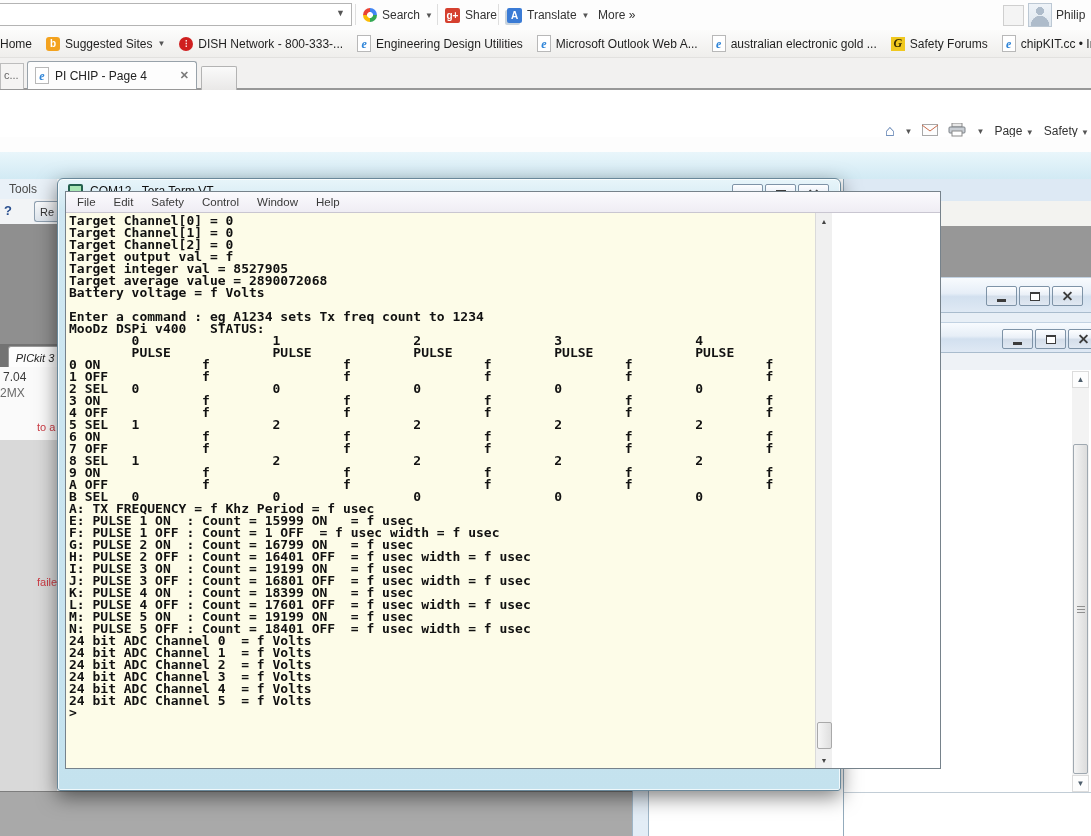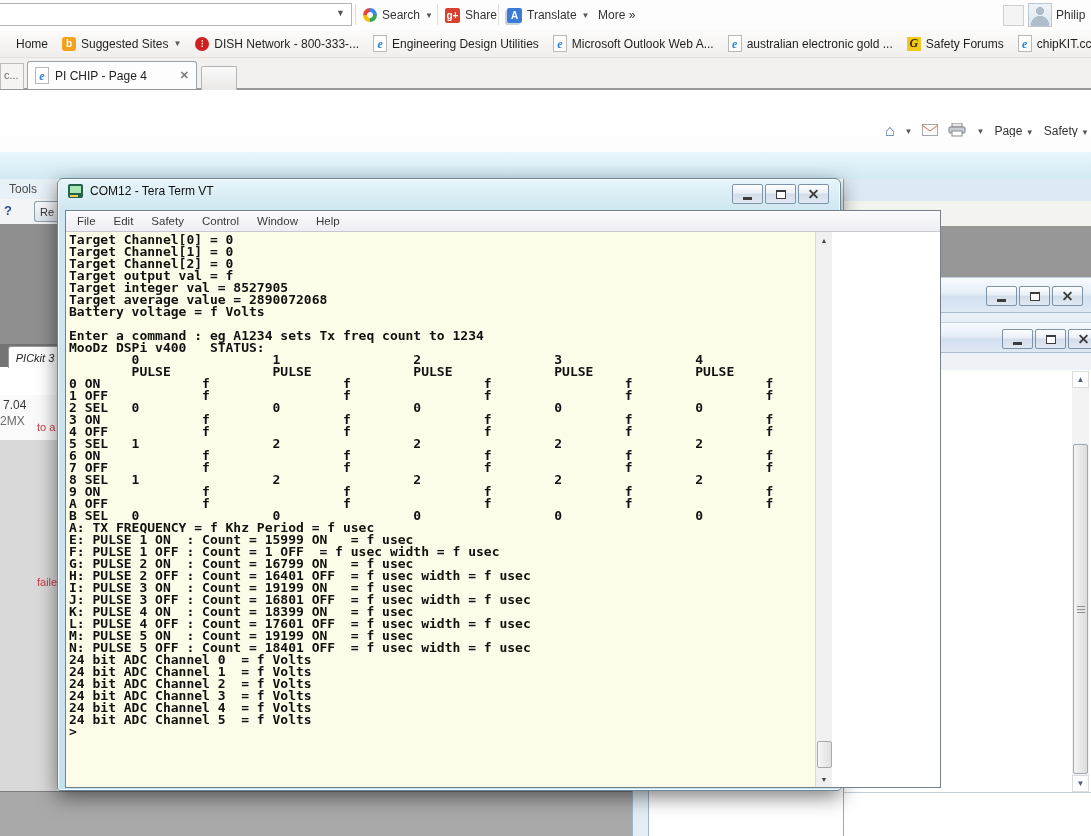--- a/index.html
+++ b/index.html
@@ -23,21 +23,21 @@
          font-size:10px;display:flex;align-items:center;justify-content:center;box-shadow:-2px 2px 0 #c9d4de;}
   .blankbtn{top:5px;width:19px;height:19px;background:#f4f4f4;border:1px solid #cfcfcf;}
   .avatar{top:3px;width:22px;height:22px;border:1px solid #bcc8d4;
       background:radial-gradient(circle at 50% 32%,#aebccb 0 21%,rgba(0,0,0,0) 22%),
                  radial-gradient(circle at 50% 95%,#aebccb 0 38%,rgba(0,0,0,0) 39%),
                  linear-gradient(#eef3f8,#dfe7ef);}
 
   
   .fav-bar{left:0;top:30px;width:1091px;height:28px;
       background:linear-gradient(#fcfcfb,#efeeec);border-bottom:1px solid #e2e1df;
-      display:flex;align-items:center;gap:14px;padding-left:16px;box-sizing:border-box;}
+      display:flex;align-items:center;gap:14px;padding-left:0;box-sizing:border-box;}
   .fav-item{display:flex;align-items:center;gap:5px;font-size:12px;color:#1f1f1f;white-space:nowrap;}
   .ie-page{width:12px;height:15px;background:#fff;border:1px solid #b8b8b8;display:flex;align-items:center;justify-content:center;}
   .ie-e{font-family:"Liberation Serif",serif;font-style:italic;font-weight:bold;font-size:12px;color:#2f85d8;line-height:1;}
   .ic-sug{width:14px;height:14px;border-radius:3px;background:#f3a21e;color:#fff;font-weight:bold;font-size:10px;
           display:flex;align-items:center;justify-content:center;}
   .ic-dish{width:14px;height:14px;border-radius:50%;background:#cf1f1f;color:#fff;font-size:8px;font-weight:bold;
            display:flex;align-items:center;justify-content:center;}
   .ic-geo{width:14px;height:14px;background:#f0c81e;color:#3a2c00;font-weight:bold;font-style:italic;
           font-family:"Liberation Serif",serif;font-size:12px;display:flex;align-items:center;justify-content:center;}
 
@@ -93,21 +93,21 @@
 
   
   .tt-win{left:57px;top:178px;width:784px;height:613px;background:linear-gradient(#e8f5fa,#cfe7f1 30px,#c4e2ee);
       border:1px solid #69889a;border-radius:6px 6px 3px 3px;box-sizing:border-box;
       box-shadow:0 6px 20px rgba(0,0,0,0.5),inset 0 0 0 1px rgba(255,255,255,0.75);}
   .tt-title{left:10px;top:5px;display:flex;align-items:center;gap:7px;font-size:12px;color:#111;}
   .tt-icon{width:15px;height:14px;background:#23604e;border-radius:2px;position:relative;}
   .tt-icon::before{content:"";position:absolute;left:2px;top:2px;width:11px;height:7px;background:#a8e6b4;}
   .tt-icon::after{content:"";position:absolute;left:2px;bottom:1px;width:8px;height:2px;background:#e8d24a;}
   .tt-btns{right:11px;top:5px;}
-  .tt-client{left:7px;top:31px;width:876px;height:578px;border:1px solid #76828b;box-sizing:border-box;background:#fff;}
+  .tt-client{left:7px;top:12px;width:876px;height:578px;border:1px solid #76828b;box-sizing:border-box;background:#fff;}
   .tt-menubar{height:21px;background:linear-gradient(#fbfafd,#efedf4);border-bottom:1px solid #c9c6d1;
       display:flex;align-items:center;padding-left:2px;box-sizing:border-box;}
   .tt-menu{font-size:11.5px;color:#3a3a3a;padding:3px 9px;}
   .tt-term{position:absolute;left:0;top:21px;width:766px;height:555px;background:#FDFCE8;overflow:hidden;}
   .tt-pre{position:absolute;left:3px;top:2px;margin:0;font-family:"DejaVu Sans Mono",monospace;
       font-weight:bold;font-size:13px;line-height:12px;color:#111;}
   .tt-sb{position:absolute;right:0;top:0;width:17px;height:555px;background:#f0f0f0;border-left:1px solid #dadada;box-sizing:border-box;}
   .tt-sb .up{position:absolute;left:0;top:0;width:100%;height:16px;display:flex;align-items:center;justify-content:center;font-size:7px;color:#444;}
   .tt-sb .down{position:absolute;left:0;bottom:0;width:100%;height:16px;display:flex;align-items:center;justify-content:center;font-size:7px;color:#444;}
   .tt-sb .thumb{position:absolute;left:1px;bottom:19px;width:13px;height:25px;background:linear-gradient(90deg,#f6f6f6,#dfdfdf);
@@ -244,21 +244,21 @@
     <span class="abs re-btn">
         <span>Re</span>
       </span>
   </div>
   <div class="abs lcol" style="top:224px;height:120px;background:#8f8f8f;"></div>
   <div class="abs lcol" style="top:344px;height:23px;background:#737373;font-style:italic;">
     <span class="abs pickit-tab">
         <span>PICkit 3</span>
       </span>
   </div>
-  <div class="abs lcol" style="top:367px;height:73px;background:#fafafa;margin-top:28px;">
+  <div class="abs lcol" style="top:367px;height:73px;background:#fafafa;">
     <span class="abs frag" style="left:3px;top:3px;">7.04</span>
     <span class="abs frag" style="left:0px;top:19px;color:#6a6a6a;">2MX</span>
   </div>
   <div class="abs lcol" style="top:440px;height:351px;background:#d9d9d9;"></div>
   <span class="abs redtxt" style="left:1px;top:421px;">to a targe</span>
   <span class="abs redtxt" style="left:1px;top:576px;">failed bla</span>
 
   <div class="abs rcol" style="top:179px;height:22px;background:#dde9f4;"></div>
   <div class="abs rcol" style="top:201px;height:25px;background:#f3f3f0;"></div>
   <div class="abs rcol" style="top:226px;height:51px;background:#979797;"></div>

